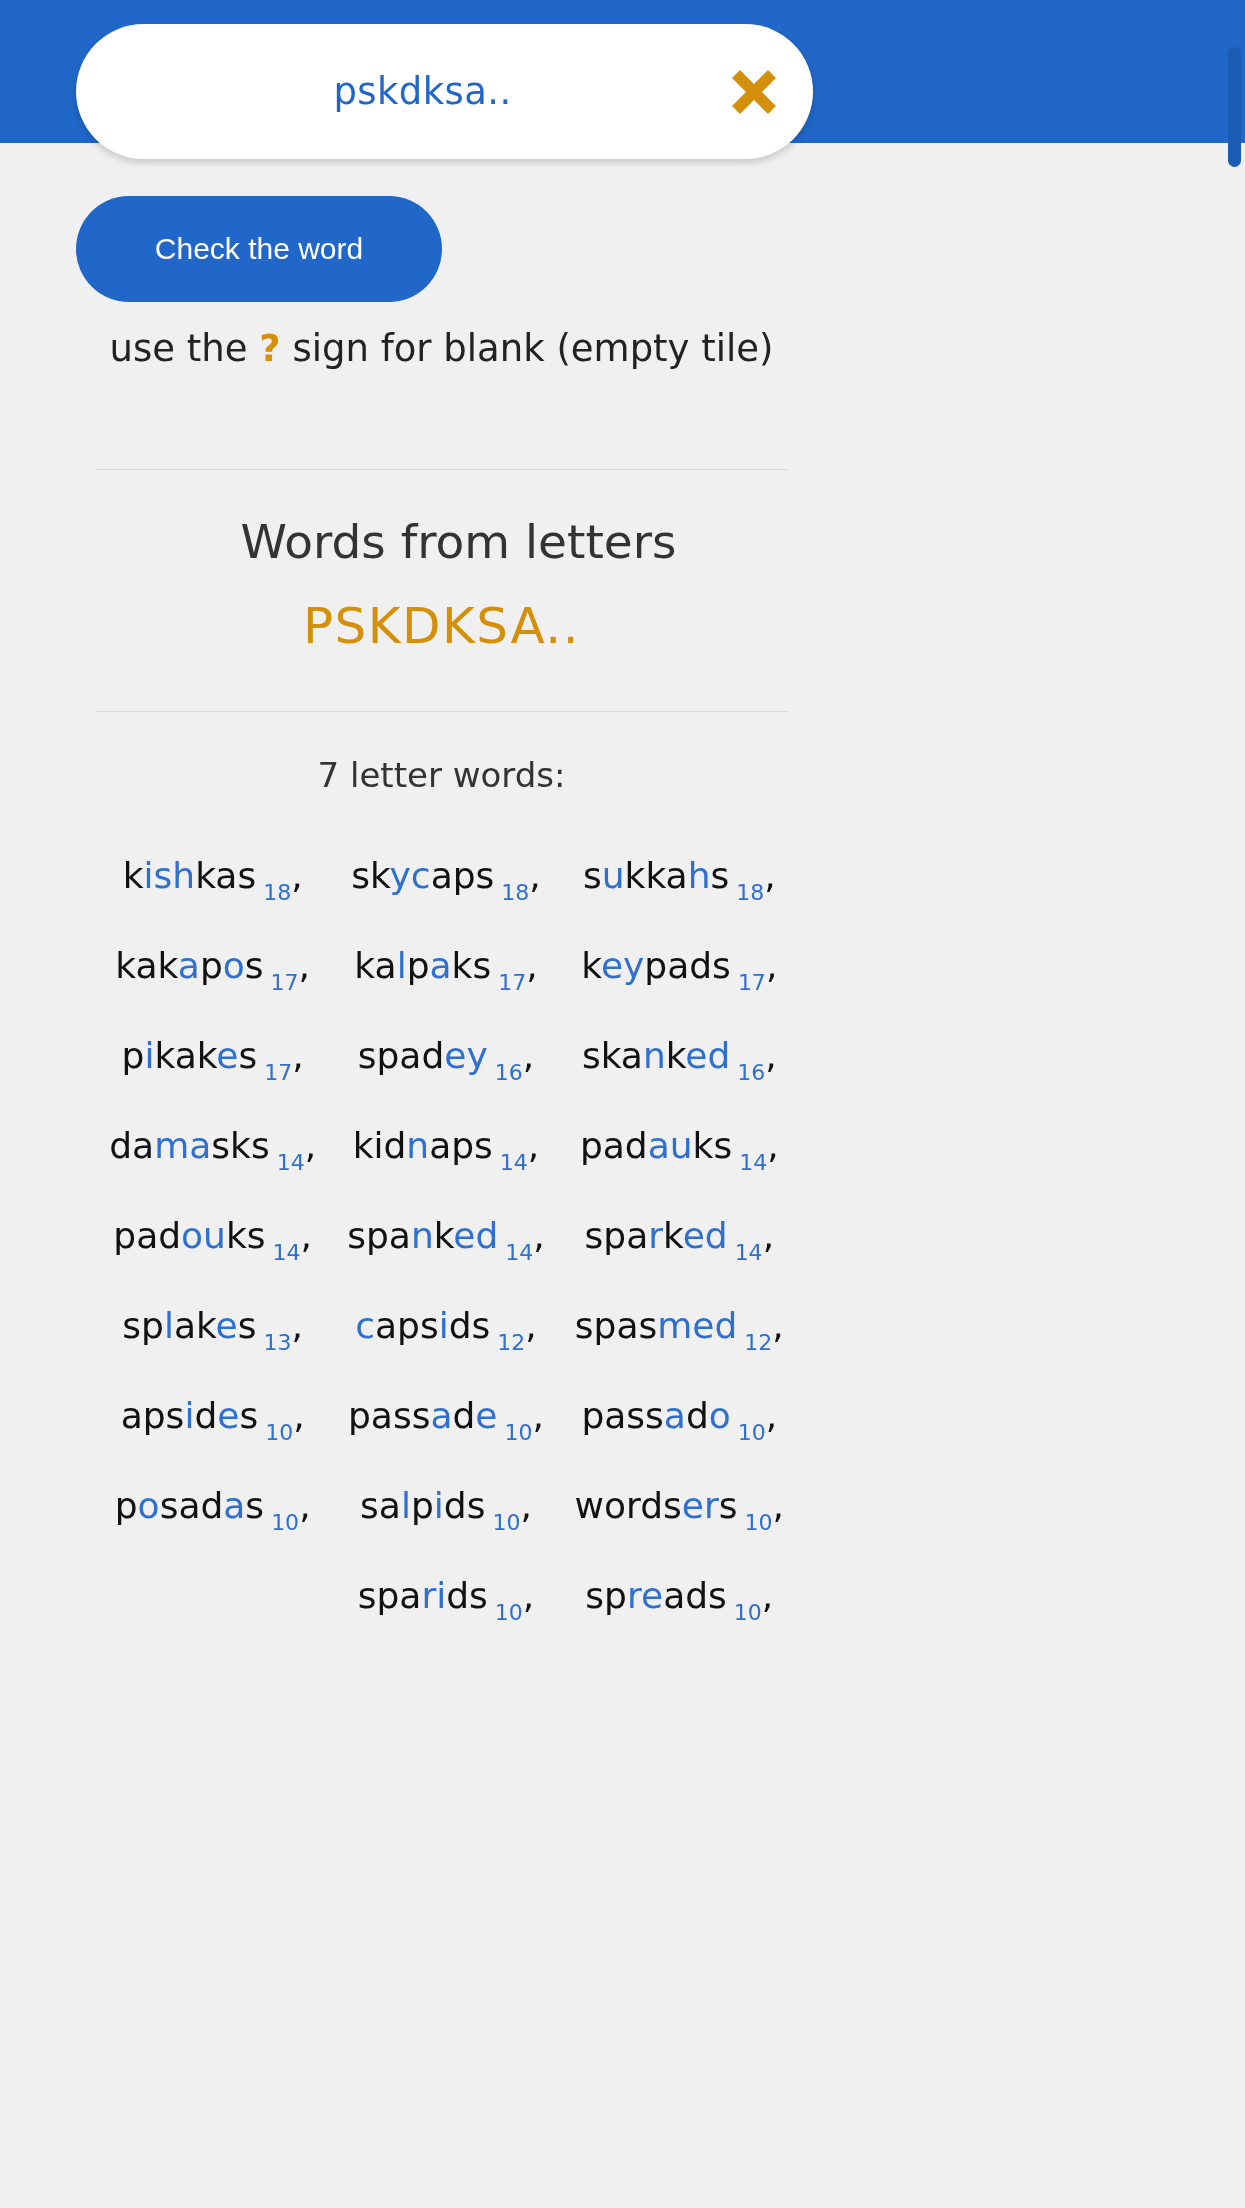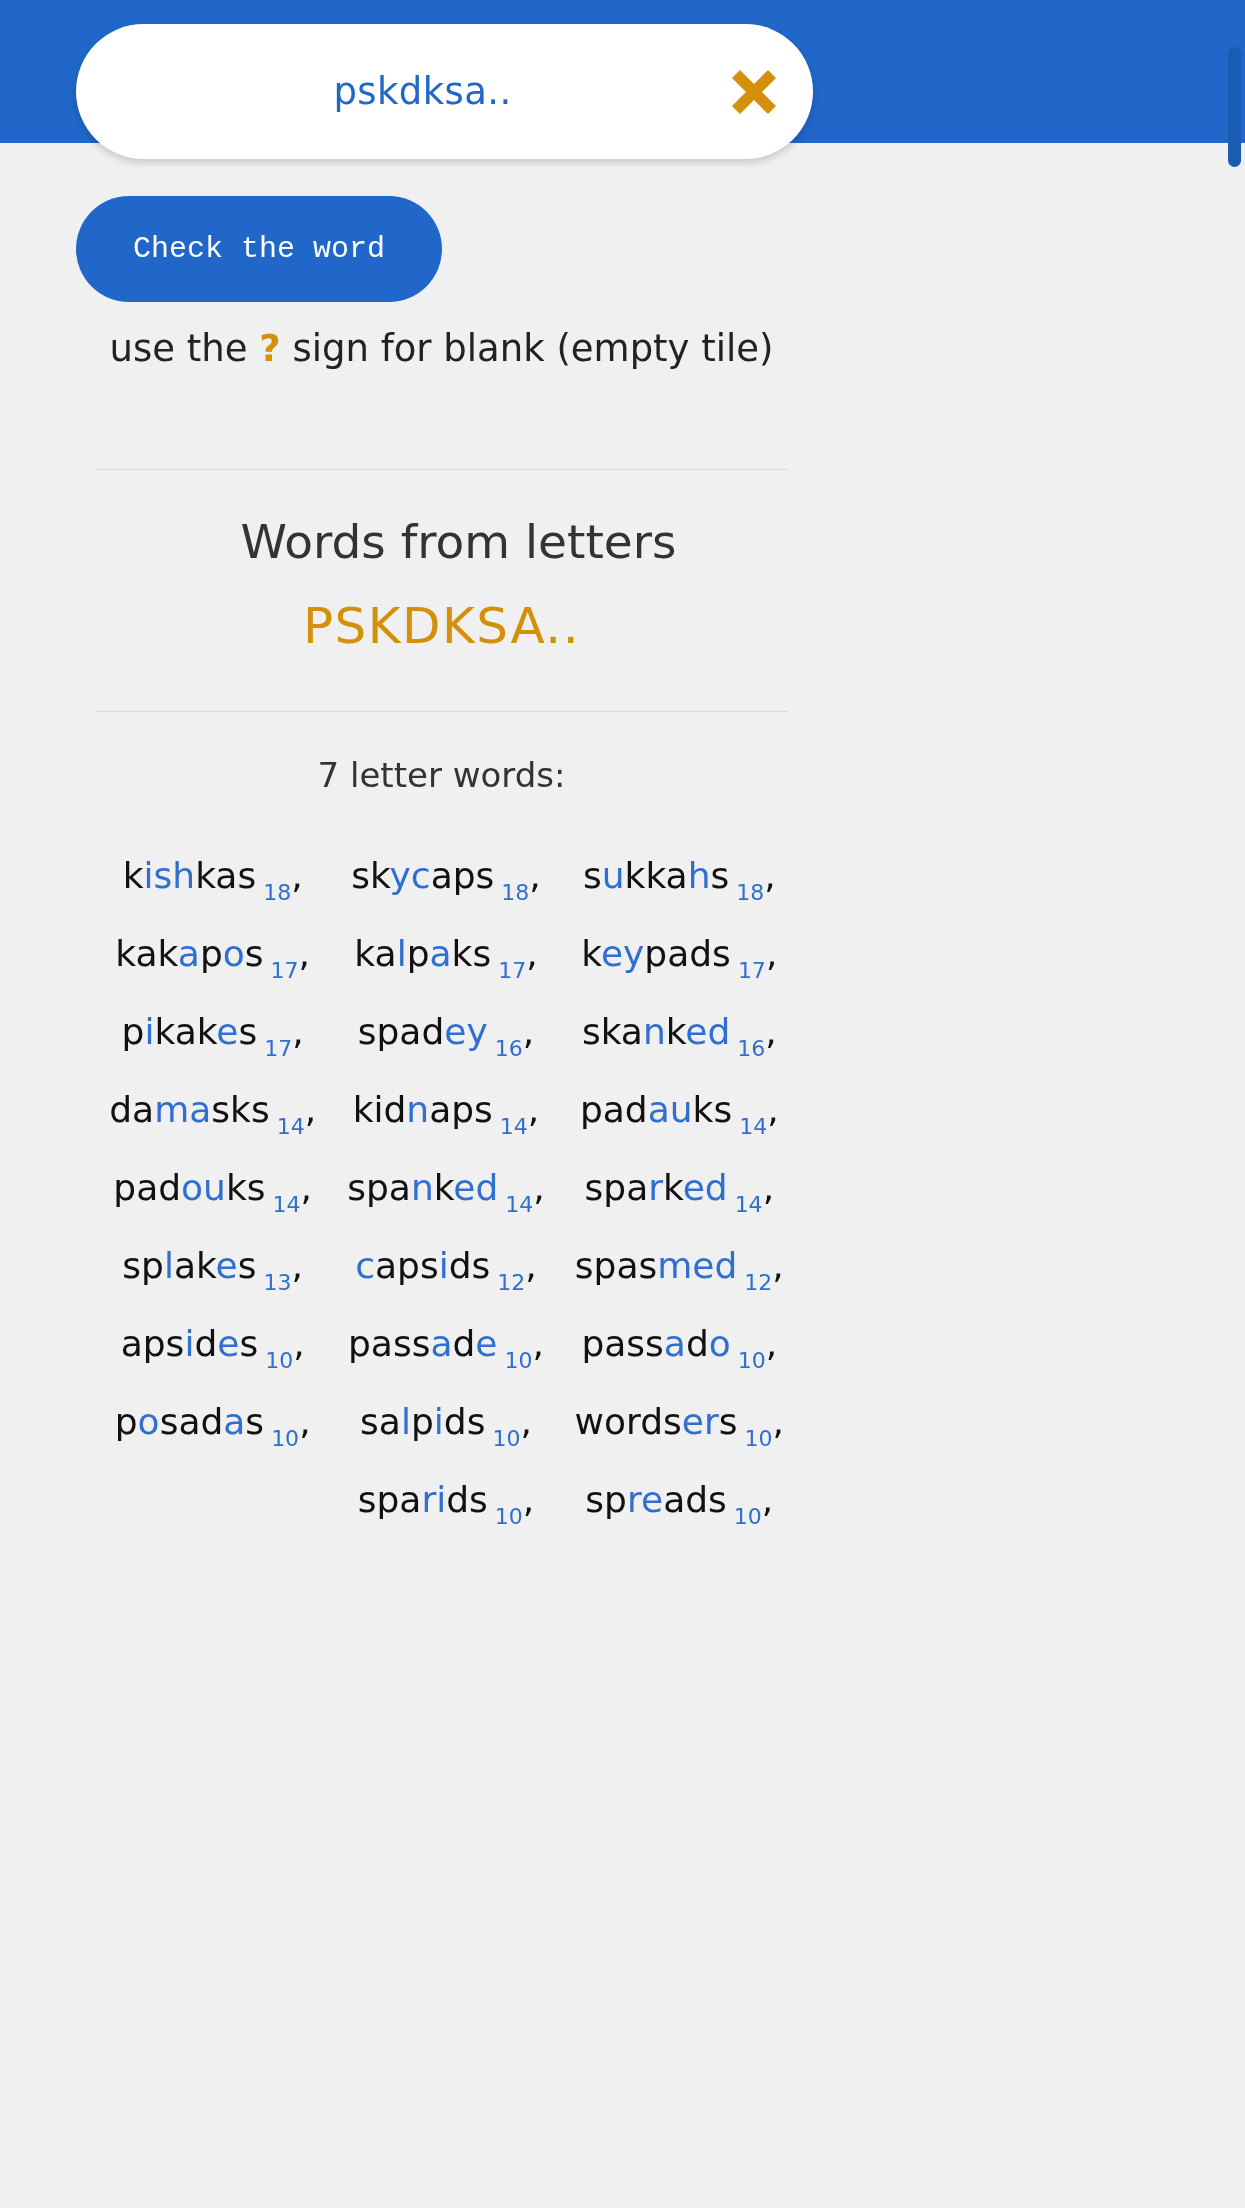--- a/index.html
+++ b/index.html
@@ -89,21 +89,21 @@
     width: 742px;
     display: flex;
     gap: 13px;
   }
   .pill-btn {
     background: #2067c9;
     color: #ffffff;
     border: none;
     border-radius: 58px;
     height: 106px;
-    font-family: Liberation Mono, monospace;
+    font-family: Liberation Sans, sans-serif;
     font-size: 30px;
     cursor: pointer;
     padding: 0 34px;
     white-space: nowrap;
   }
   .pill-btn.check { width: 366px; }
   .pill-btn.search { width: 363px; }
 
   
   .hint {
@@ -165,21 +165,21 @@
   }
 
   
   .word-grid {
     position: absolute;
     top: 838px;
     left: 96px;
     width: 700px;
     display: grid;
     grid-template-columns: repeat(3, 1fr);
-    row-gap: 4px;
+    row-gap: 16px;
   }
   .word-cell {
     height: 74px;
     display: flex;
     align-items: center;
     justify-content: center;
     font-size: 36px;
     color: #111111;
     white-space: nowrap;
     cursor: pointer;

